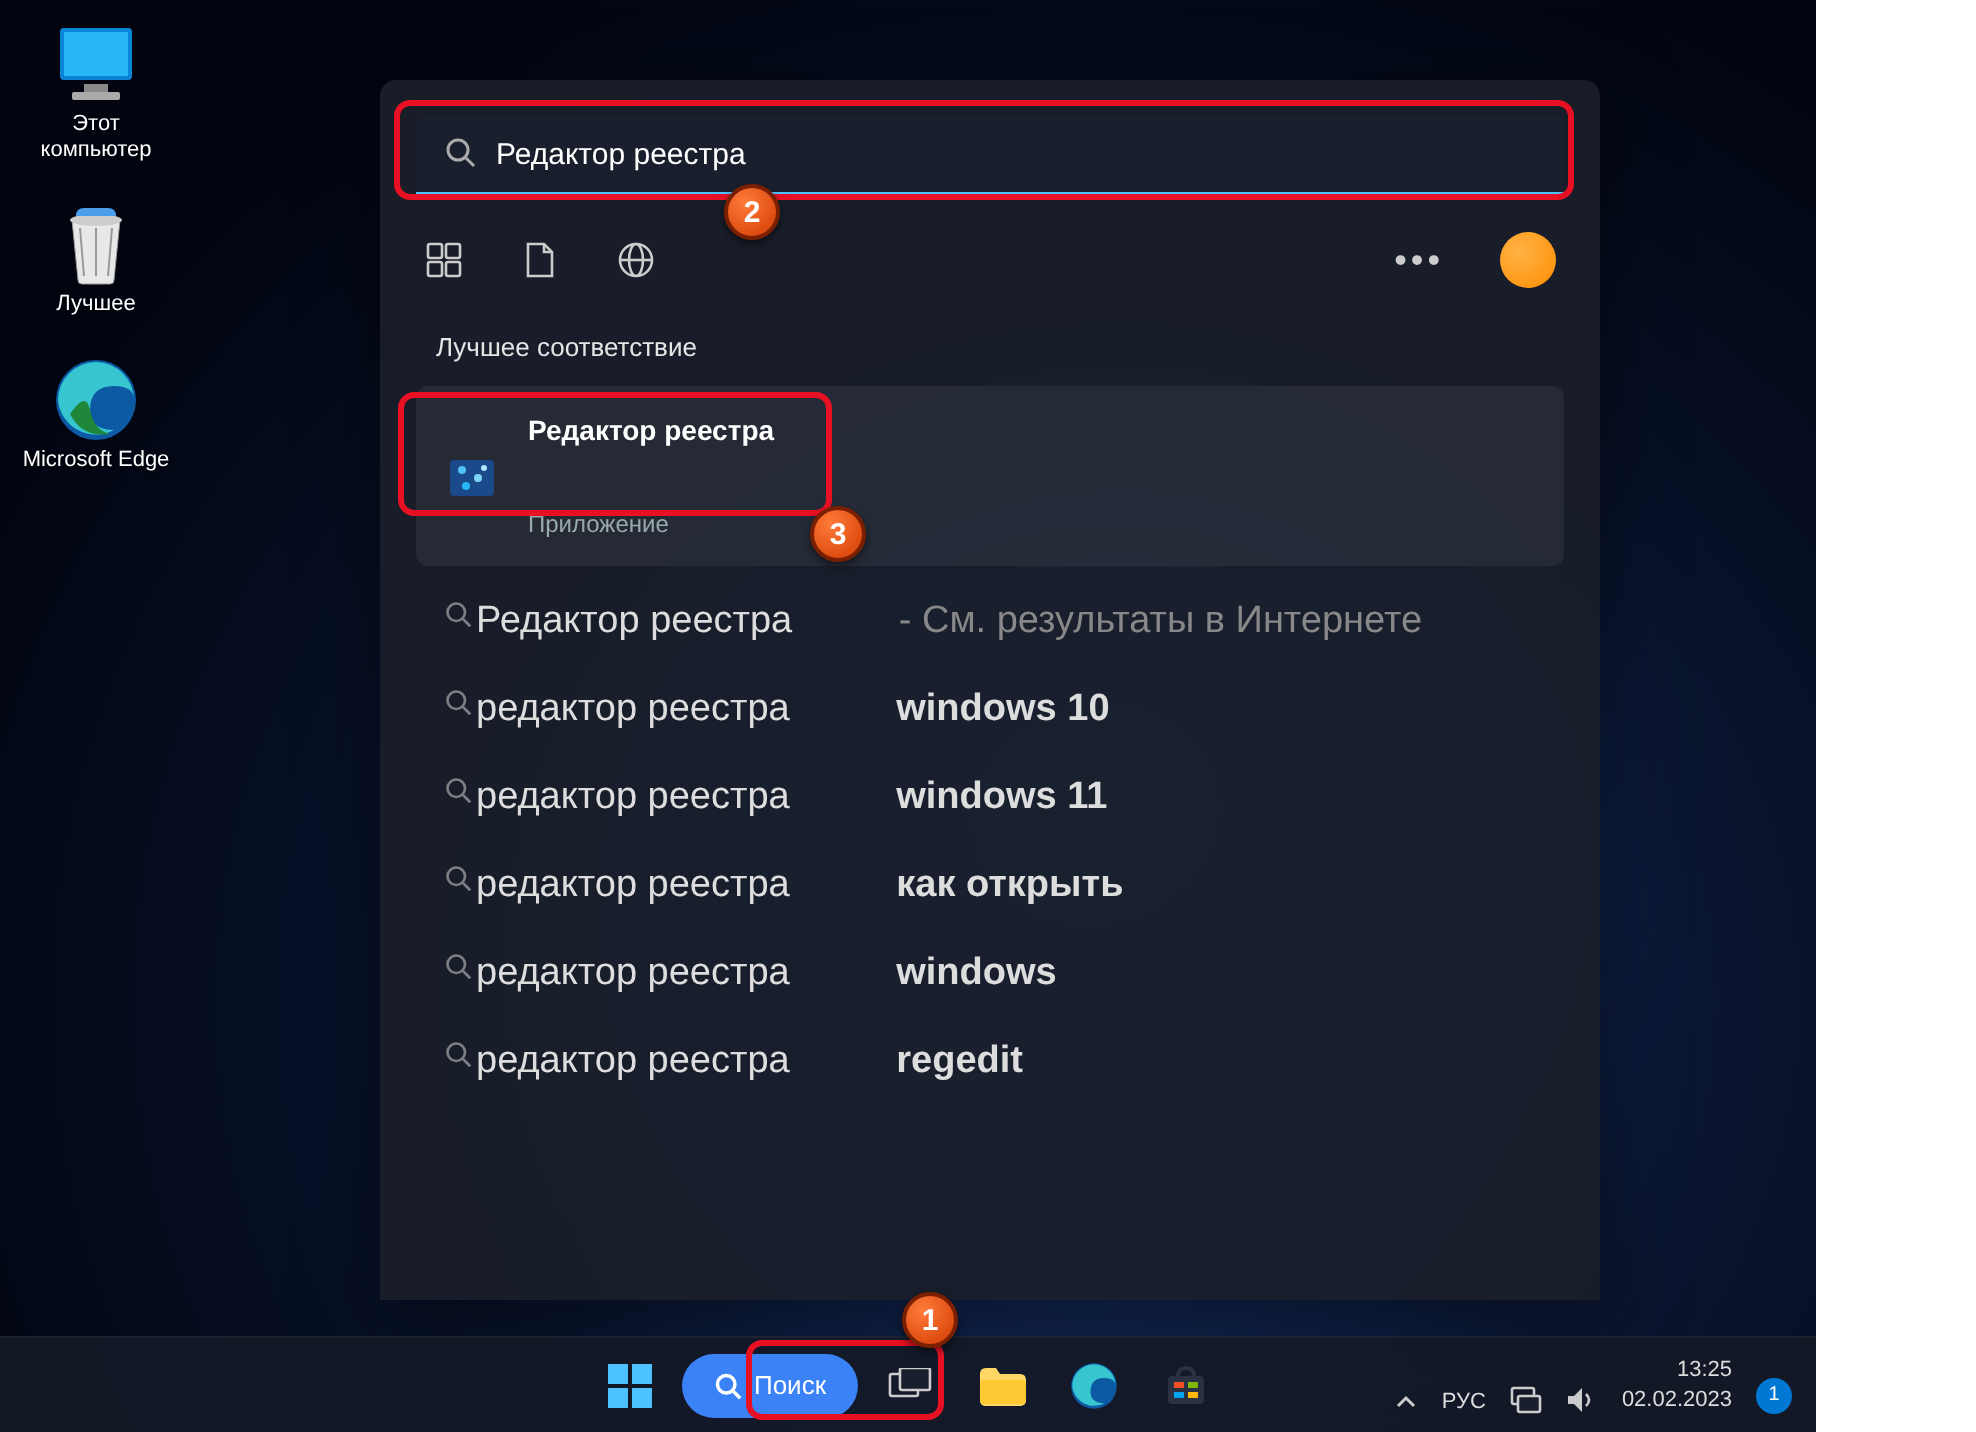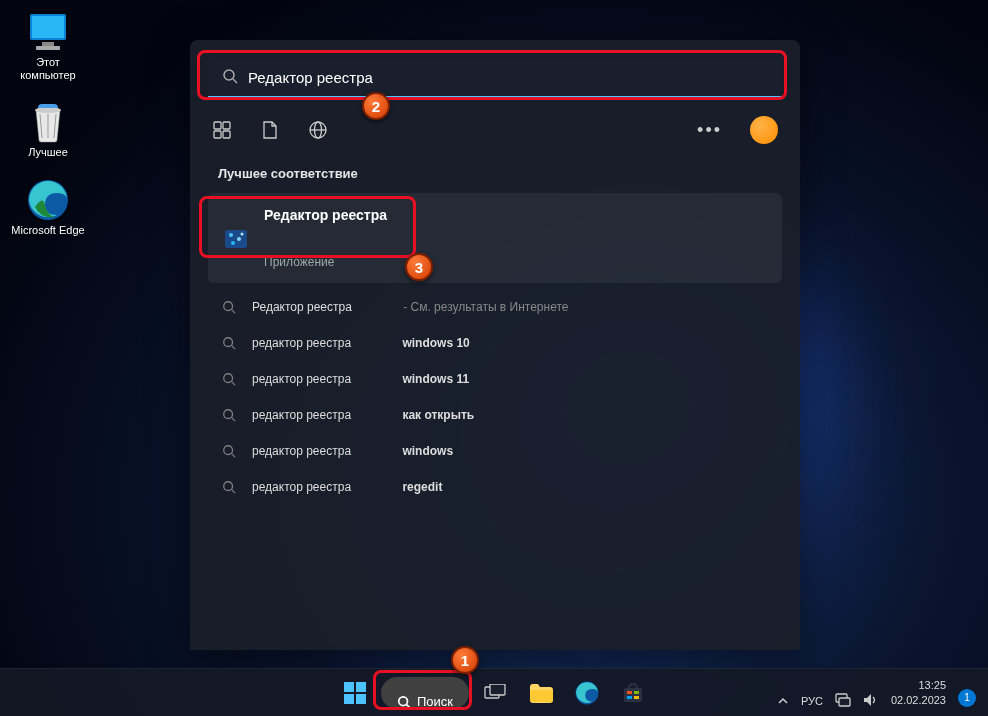--- a/index.html
+++ b/index.html
@@ -1,18 +1,18 @@
 <!DOCTYPE html>
 <html><head>
 <meta charset="utf-8">
 <style>
 * { margin: 0; padding: 0; box-sizing: border-box; font-family: 'Segoe UI', Tahoma, sans-serif; }
 html, body { width: 988px; height: 716px; overflow: hidden; }
 .desktop {
-  width: 988px; height: 716px; position: relative;
+  width: 908px; height: 716px; position: relative;
   background: radial-gradient(ellipse at 60% 70%, #1a3a7a 0%, #0a1530 40%, #020510 80%);
 }
 .wallpaper-shape {
   position: absolute; bottom: 60px; right: 60px; width: 600px; height: 500px;
   background: radial-gradient(ellipse at center, #2a5ab5 0%, #1a3a8a 30%, transparent 60%);
   filter: blur(40px); transform: rotate(-15deg);
 }
 .desktop-icons { position: absolute; top: 10px; left: 10px; display: flex; flex-direction: column; gap: 18px; }
 .desktop-icon { width: 76px; display: flex; flex-direction: column; align-items: center; gap: 2px; cursor: pointer; }
 .desktop-icon .icon-img { width: 44px; height: 44px; display: flex; align-items: center; justify-content: center; }
@@ -29,44 +29,44 @@
   width: 100%; height: 40px; background: #1a1f2e; border: none; border-bottom: 2px solid #4cc2ff;
   border-radius: 4px 4px 0 0; color: #fff; padding: 0 14px 0 40px; font-size: 15px; outline: none;
 }
 .search-box-icon { position: absolute; left: 32px; top: 28px; color: #aaa; }
 .filter-bar { display: flex; align-items: center; padding: 8px 22px 14px 22px; gap: 28px; }
 .filter-icon { width: 20px; height: 20px; color: #ccc; cursor: pointer; display: flex; align-items: center; justify-content: center; }
 .filter-spacer { flex: 1; }
 .more-dots { color: #ccc; font-size: 18px; letter-spacing: 2px; cursor: pointer; }
 .avatar { width: 28px; height: 28px; border-radius: 50%; background: radial-gradient(circle at 35% 35%, #ffb347, #ff8c00); cursor: pointer; }
 
-.section-label { font-size: 13px; font-weight: 700; color: #e5e5e5; padding: 8px 28px 12px 28px; }
+.section-label { font-size: 13px; font-weight: 400; color: #e5e5e5; padding: 8px 28px 12px 28px; }
 .best-match {
   margin: 0 18px; padding: 14px 14px; background: rgba(255,255,255,0.06);
   border-radius: 6px; display: flex; align-items: center; gap: 14px; cursor: pointer;
 }
 .best-match .bm-icon { width: 28px; height: 28px; display: flex; align-items: center; justify-content: center; }
 .bm-title { font-size: 14px; font-weight: 600; color: #fff; }
 .bm-sub { font-size: 12px; color: #9aa; margin-top: 32px; }
 .web-results { padding: 6px 18px; }
-.web-item { display: flex; align-items: center; gap: 14px; padding: 11px 14px; cursor: pointer; border-radius: 4px; color: #ddd; font-size: 12px; }
+.web-item { display: flex; padding: 11px 14px; cursor: pointer; border-radius: 4px; color: #ddd; font-size: 19px; }
 .web-item .wi-icon { width: 16px; opacity: 0.7; }
 .web-item .wi-text b { font-weight: 600; margin-left: 48px; }
 .wi-suffix { color: #888; }
 
 .taskbar {
   position: absolute; bottom: 0; left: 0; right: 0; height: 48px;
   background: rgba(20, 25, 38, 0.92); display: flex; align-items: center;
   border-top: 1px solid rgba(255,255,255,0.05);
 }
 .tb-center { position: absolute; left: 50%; transform: translateX(-50%); display: flex; align-items: center; gap: 6px; }
 .tb-icon { width: 40px; height: 40px; display: flex; align-items: center; justify-content: center; cursor: pointer; border-radius: 4px; }
 .search-pill {
-  height: 32px; padding: 0 16px; background: #404040; border-radius: 16px;
-  display: flex; align-items: flex-end; gap: 6px; color: #fff; font-size: 13px; cursor: pointer;
+  height: 32px; padding: 0 16px; background: #3b82f6; border-radius: 16px;
+  display: flex; align-items: center; gap: 6px; color: #fff; font-size: 13px; cursor: pointer;
 }
 .tb-right { position: absolute; right: 12px; display: flex; align-items: flex-end; gap: 12px; color: #ddd; font-size: 11px; }
 .tb-right .sys-icon { cursor: pointer; display: flex; align-items: center; justify-content: center; }
 .tb-datetime { text-align: right; line-height: 1.3; cursor: pointer; }
 .tb-notif { width: 18px; height: 18px; border-radius: 50%; background: #0078d4; color: #fff; display: flex; align-items: center; justify-content: center; font-size: 10px; cursor: pointer; }
 
 .annot-box { position: absolute; border: 3px solid #e81123; border-radius: 8px; pointer-events: none; }
 .annot-badge {
   position: absolute; width: 28px; height: 28px; border-radius: 50%;
   background: radial-gradient(circle at 35% 30%, #ff7b3a, #d13b00);

